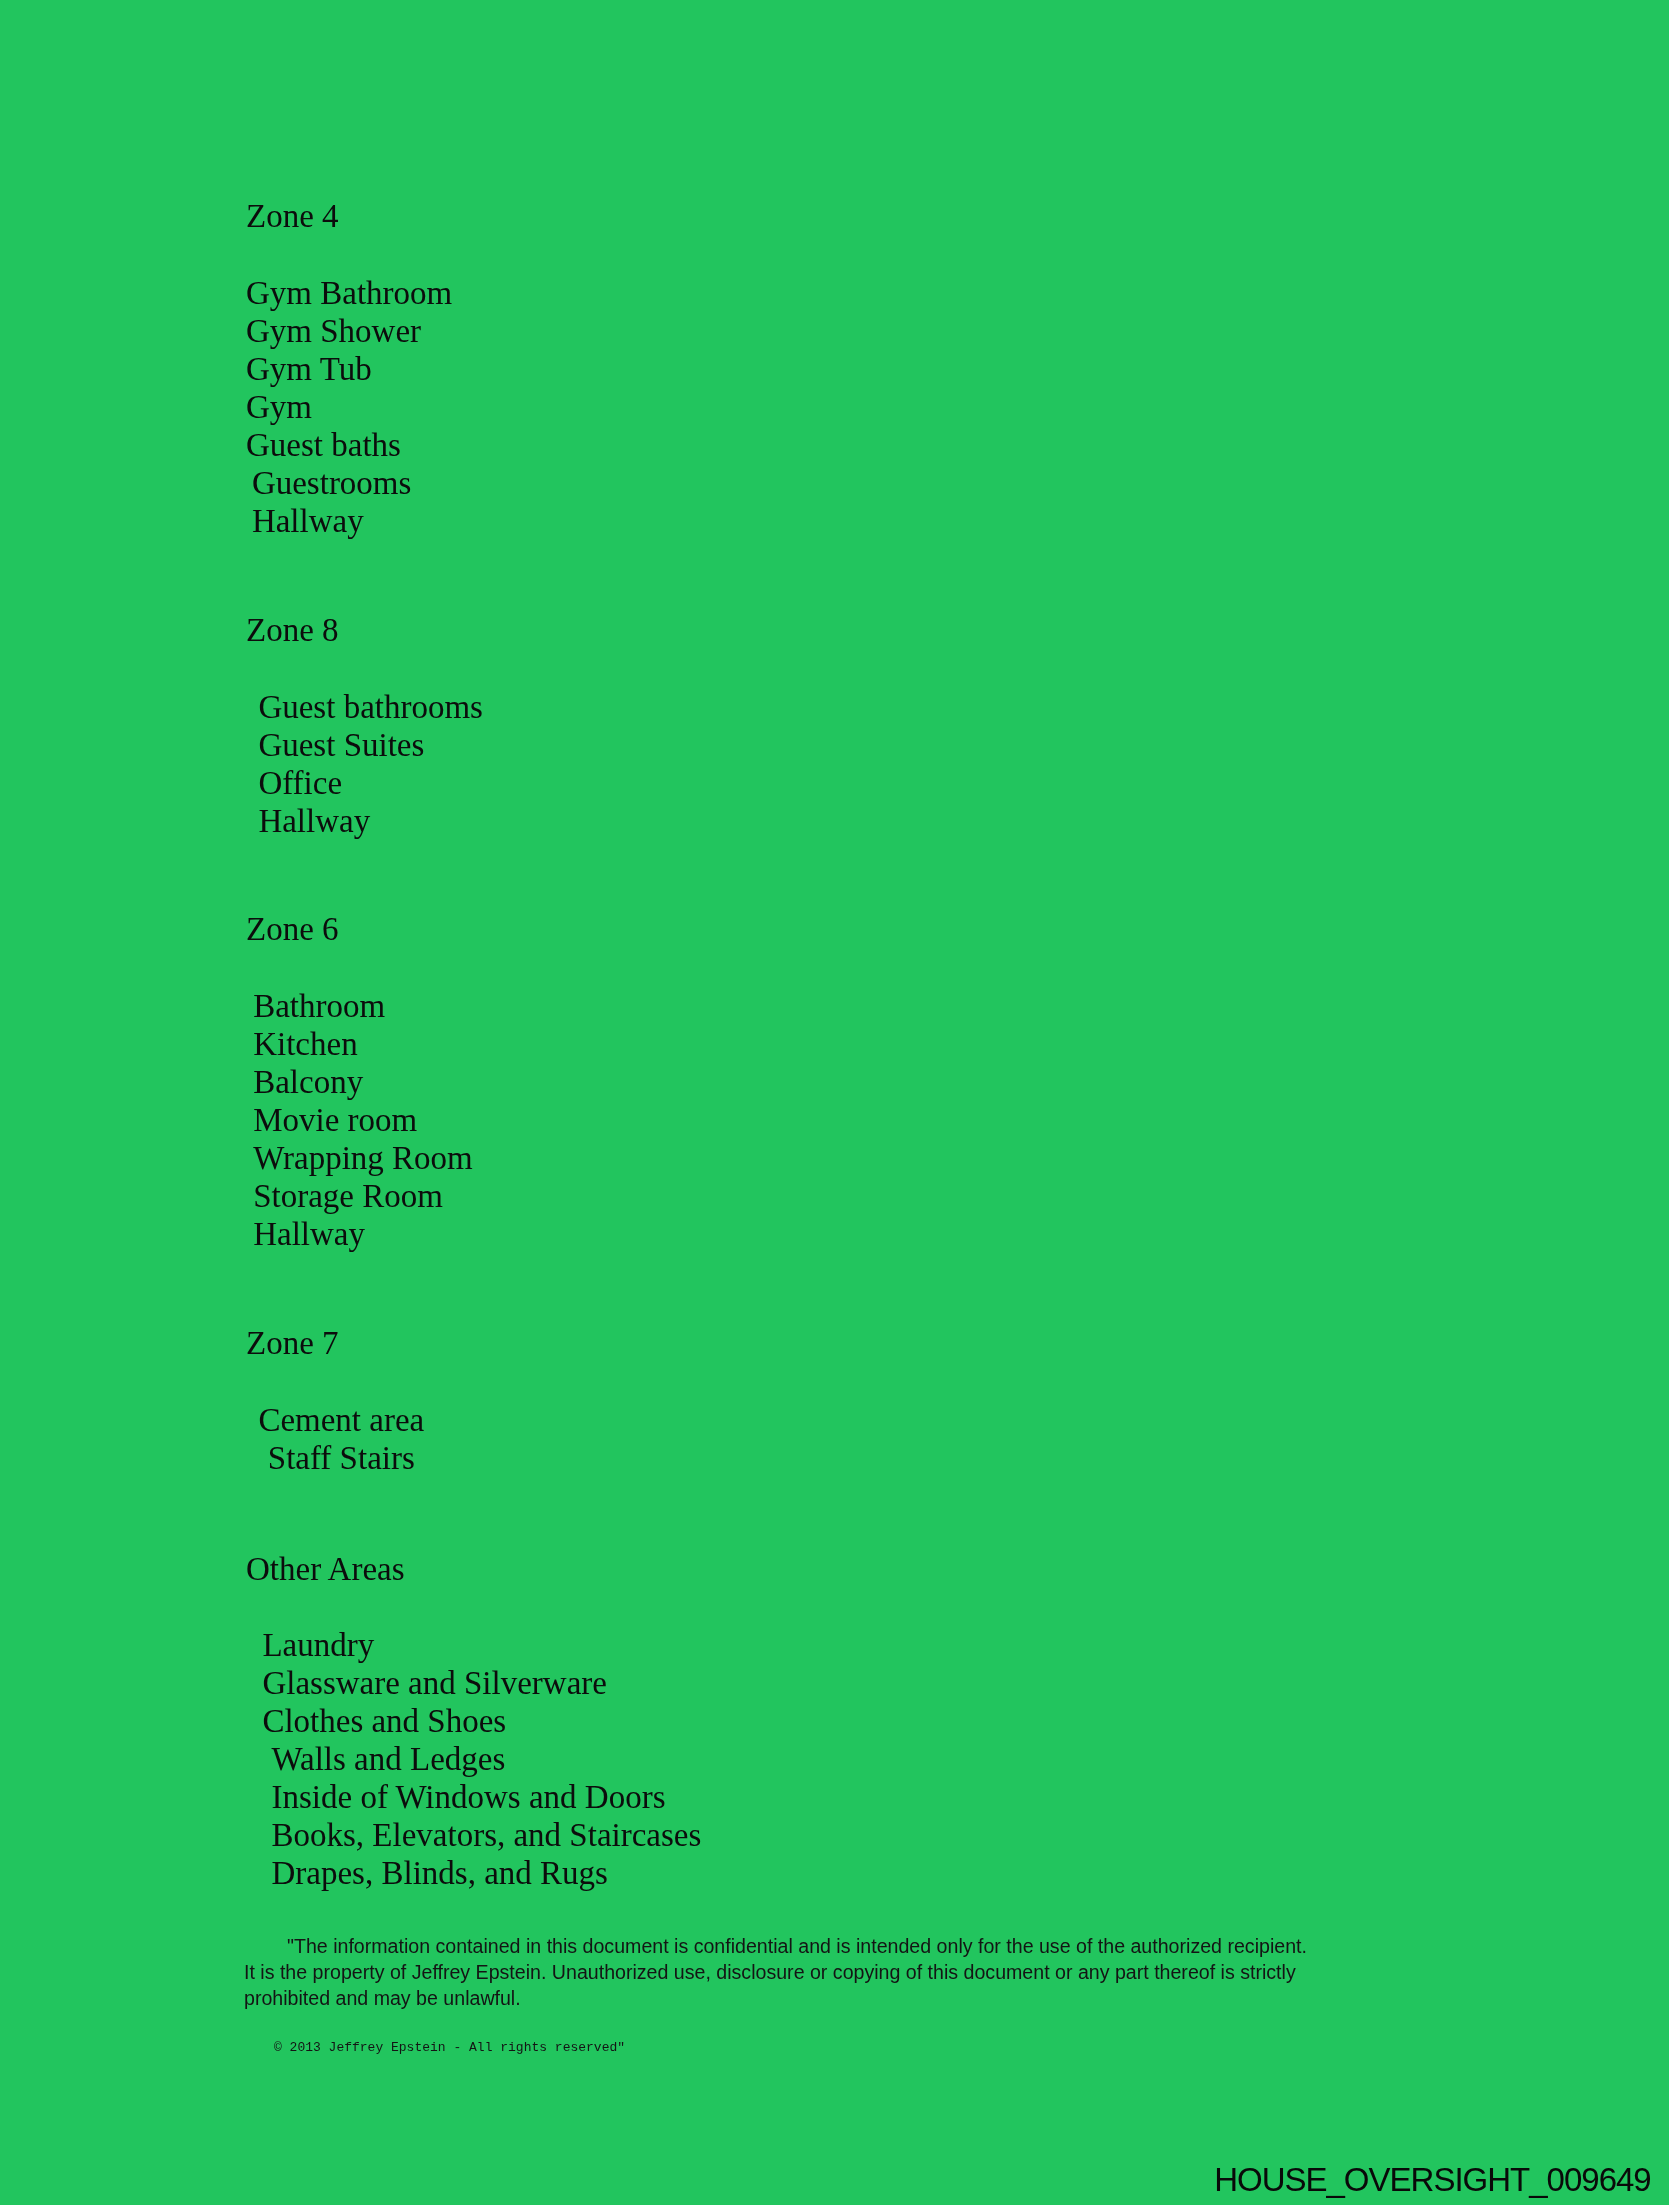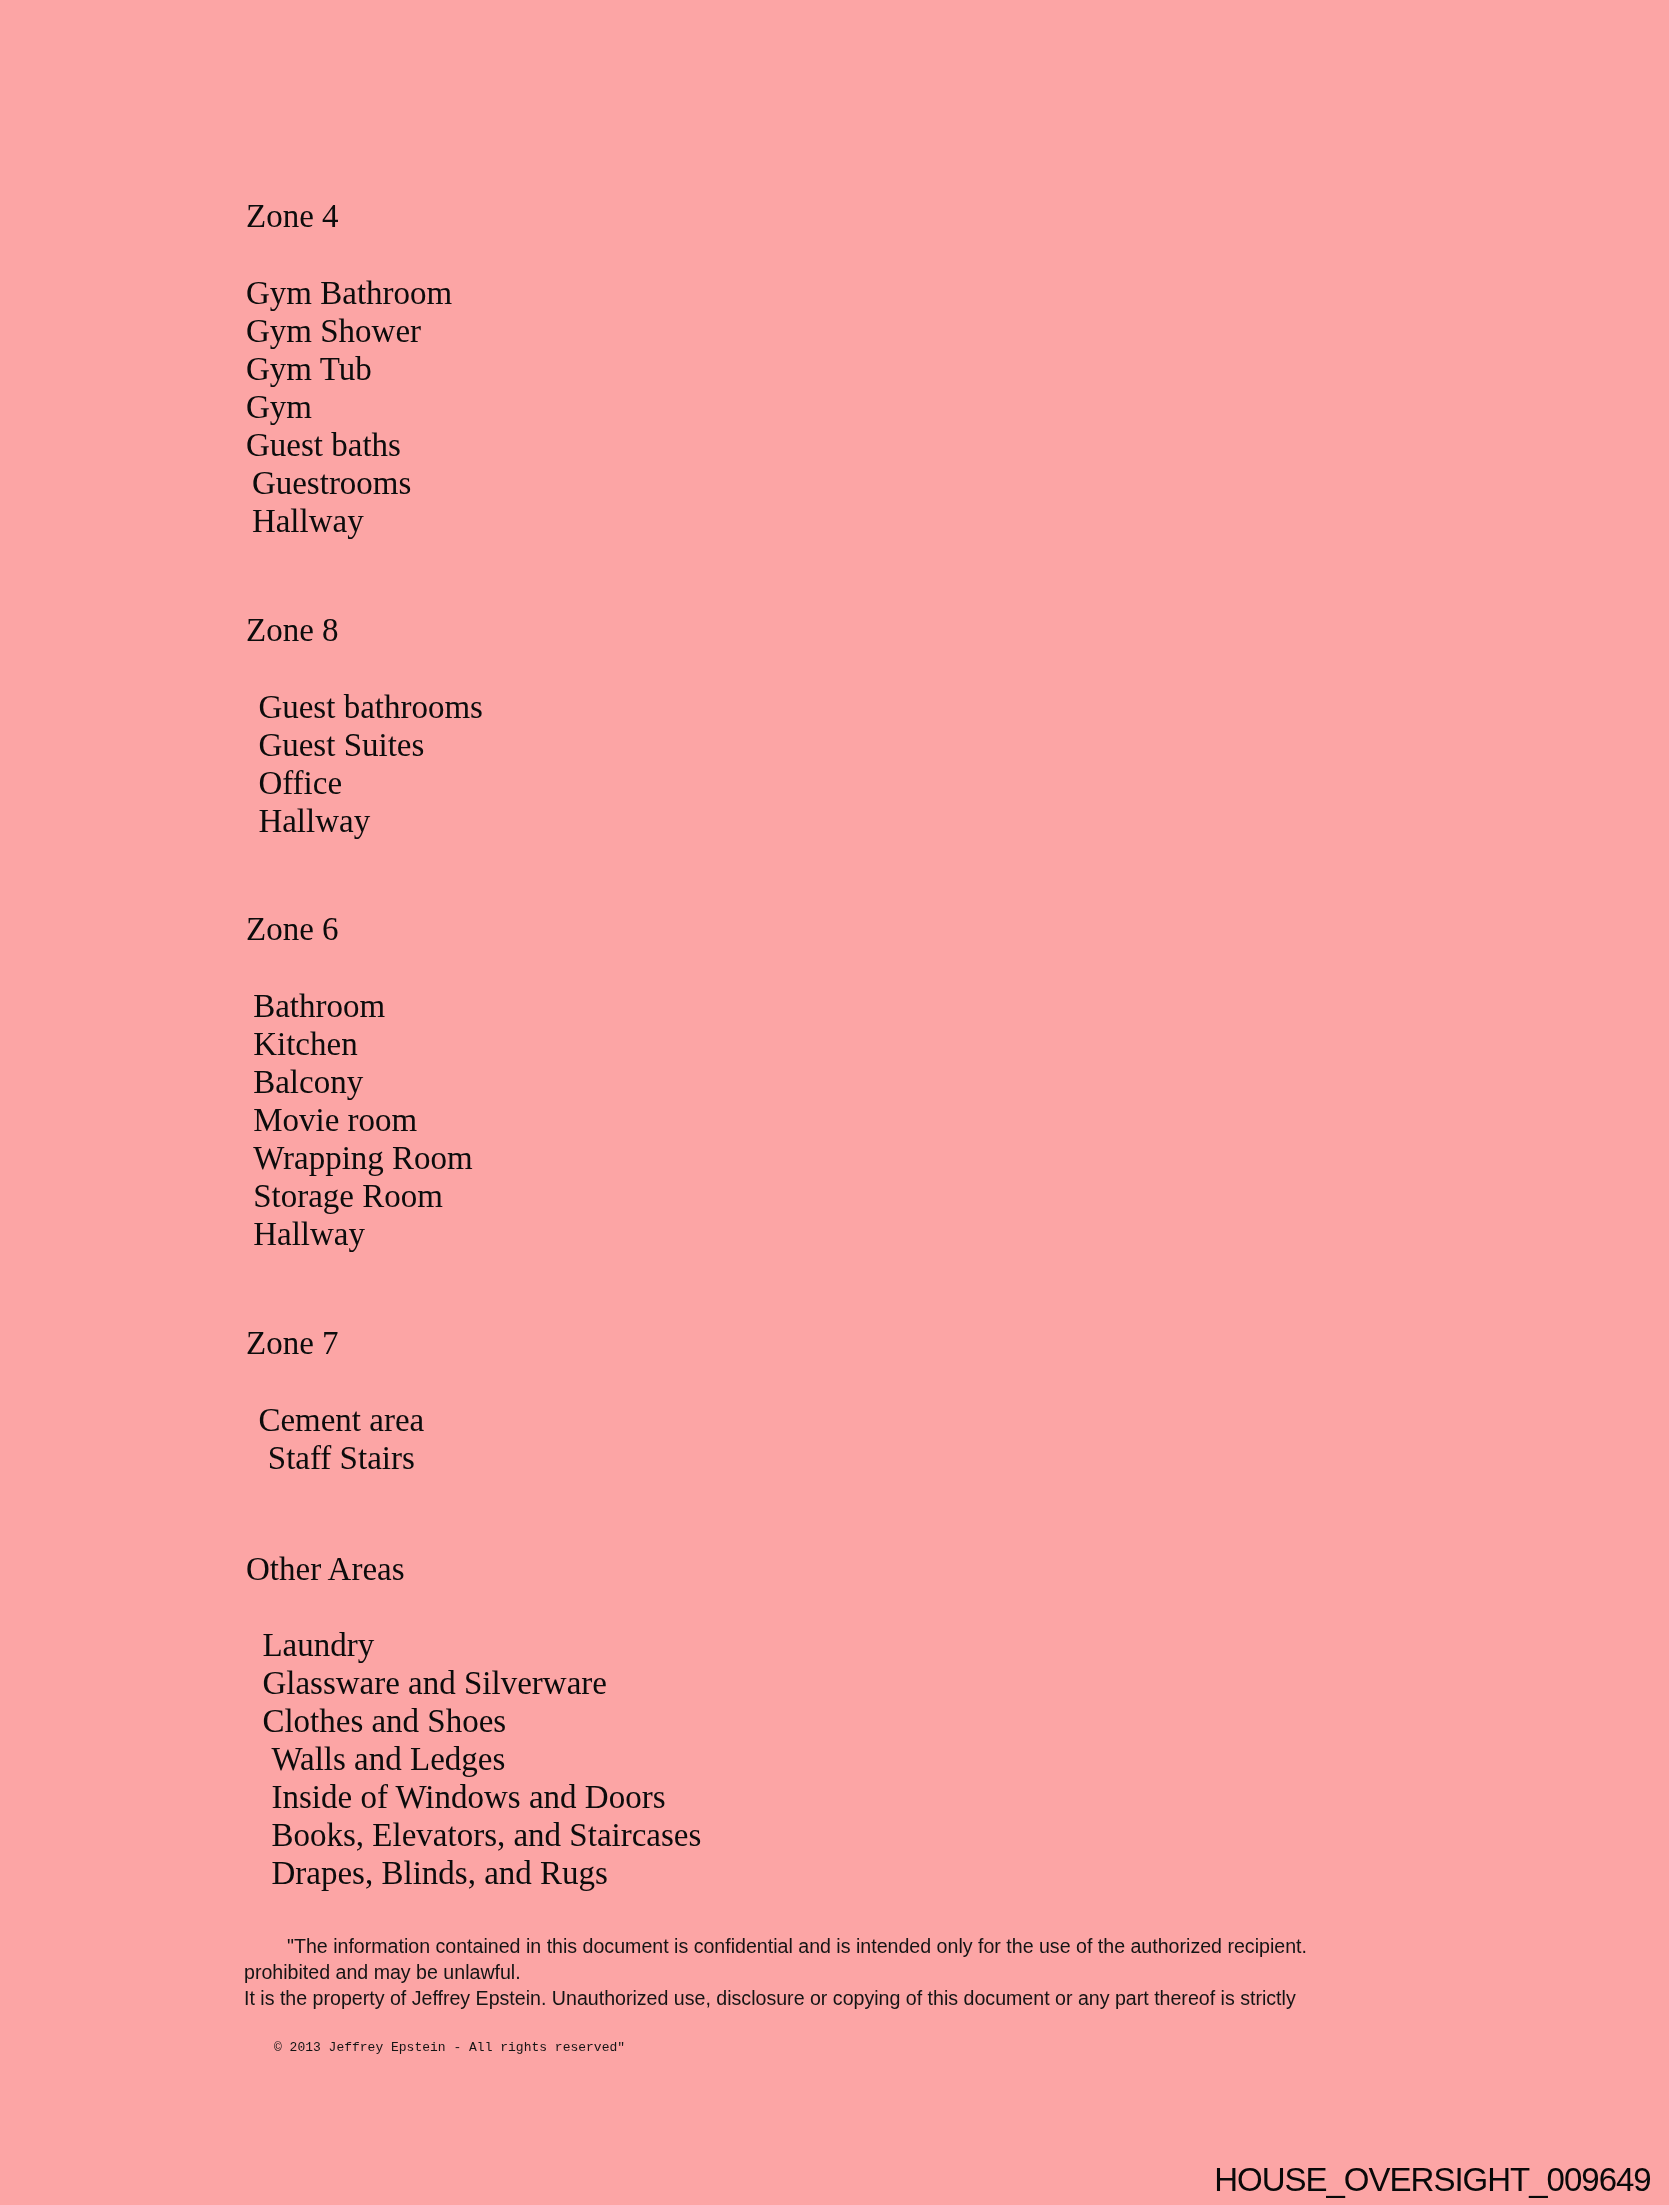--- a/index.html
+++ b/index.html
@@ -4,21 +4,21 @@
 <style>
   html, body {
     margin: 0;
     padding: 0;
     background: #ffffff;
   }
   .page {
     position: relative;
     width: 1669px;
     height: 2205px;
-    background: #fca5a5;
+    background: #22c55e;
     overflow: hidden;
     font-family: "Liberation Serif", "DejaVu Serif", serif;
     color: #0c0c0c;
   }
   .heading {
     position: absolute;
     left: 246px;
     font-size: 33px;
     line-height: 38px;
     white-space: nowrap;
@@ -133,22 +133,22 @@
       <div class="list-item">Glassware and Silverware</div>
       <div class="list-item">Clothes and Shoes</div>
       <div class="list-item">Walls and Ledges</div>
       <div class="list-item">Inside of Windows and Doors</div>
       <div class="list-item">Books, Elevators, and Staircases</div>
       <div class="list-item">Drapes, Blinds, and Rugs</div>
     </div>
 
   <div class="footer-disclaimer">
     <div class="footer-line footer-line--first">"The information contained in this document is confidential and is intended only for the use of the authorized recipient.</div>
+    <div class="footer-line">It is the property of Jeffrey Epstein. Unauthorized use, disclosure or copying of this document or any part thereof is strictly</div>
     <div class="footer-line">prohibited and may be unlawful.</div>
-    <div class="footer-line">It is the property of Jeffrey Epstein. Unauthorized use, disclosure or copying of this document or any part thereof is strictly</div>
   </div>
 
   <div class="footer-copyright">© 2013 Jeffrey Epstein - All rights reserved"</div>
 
   <div class="bates-stamp">HOUSE_OVERSIGHT_009649</div>
 
 </div>
 
 
 </body></html>

